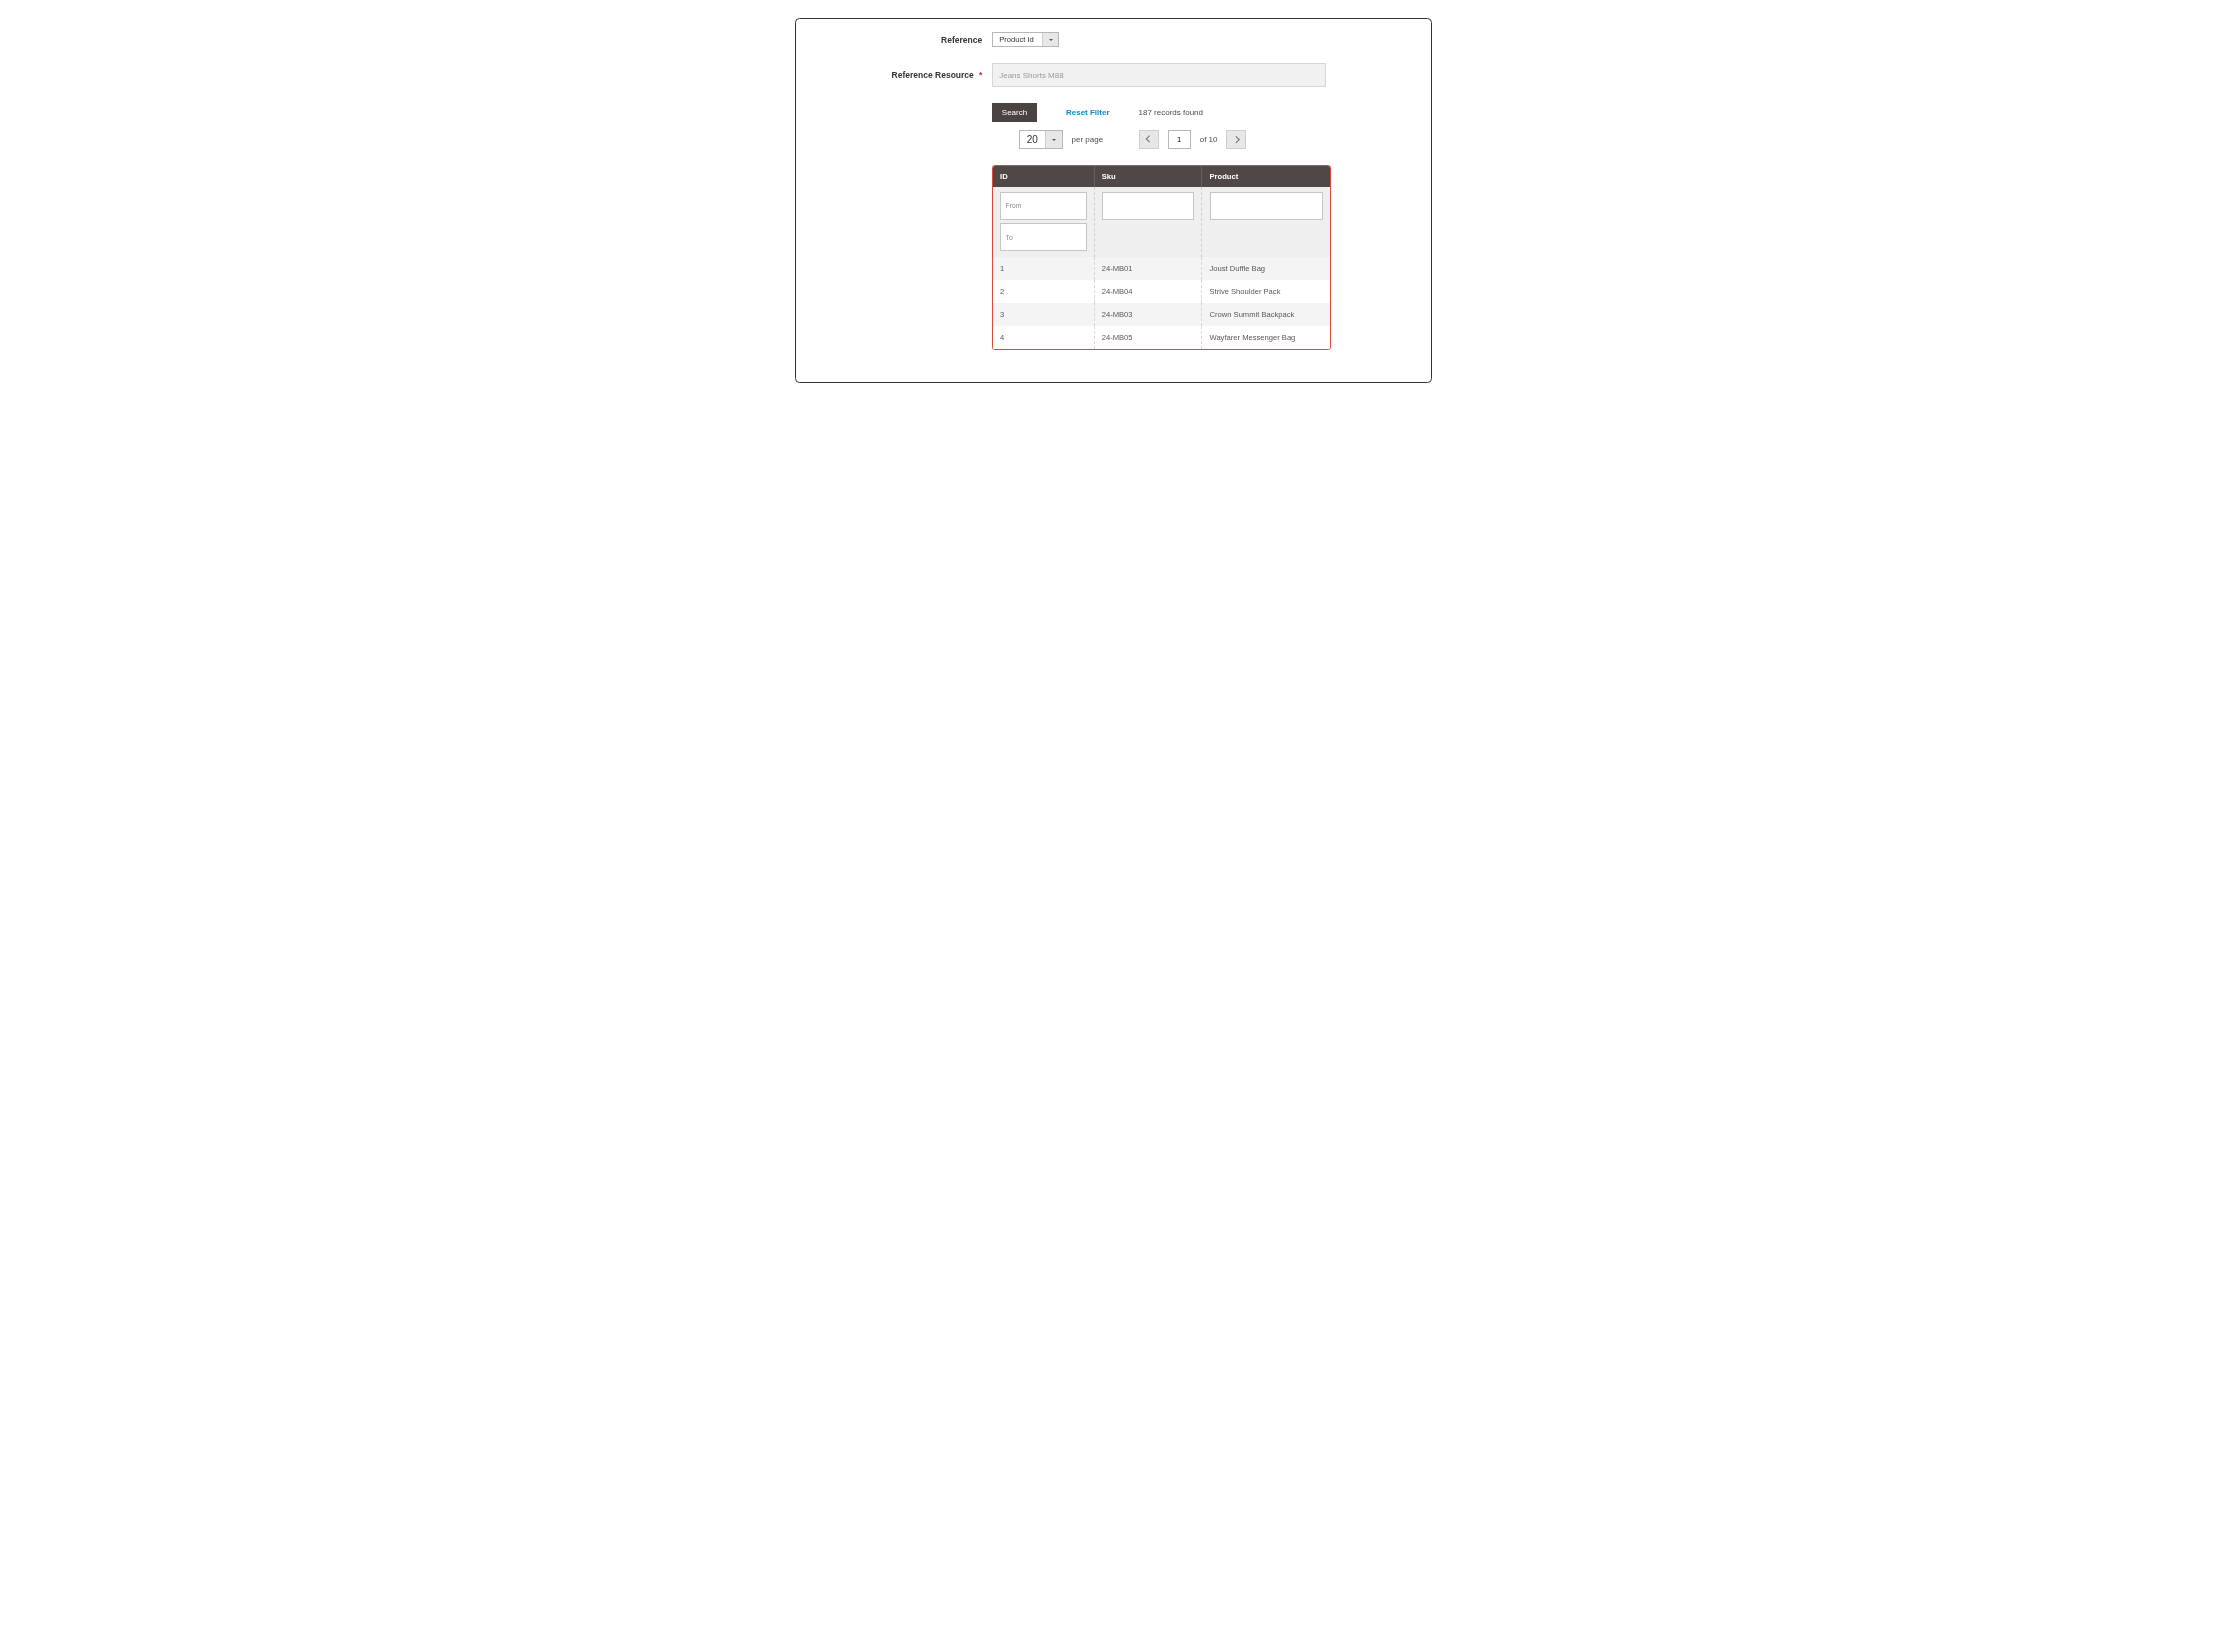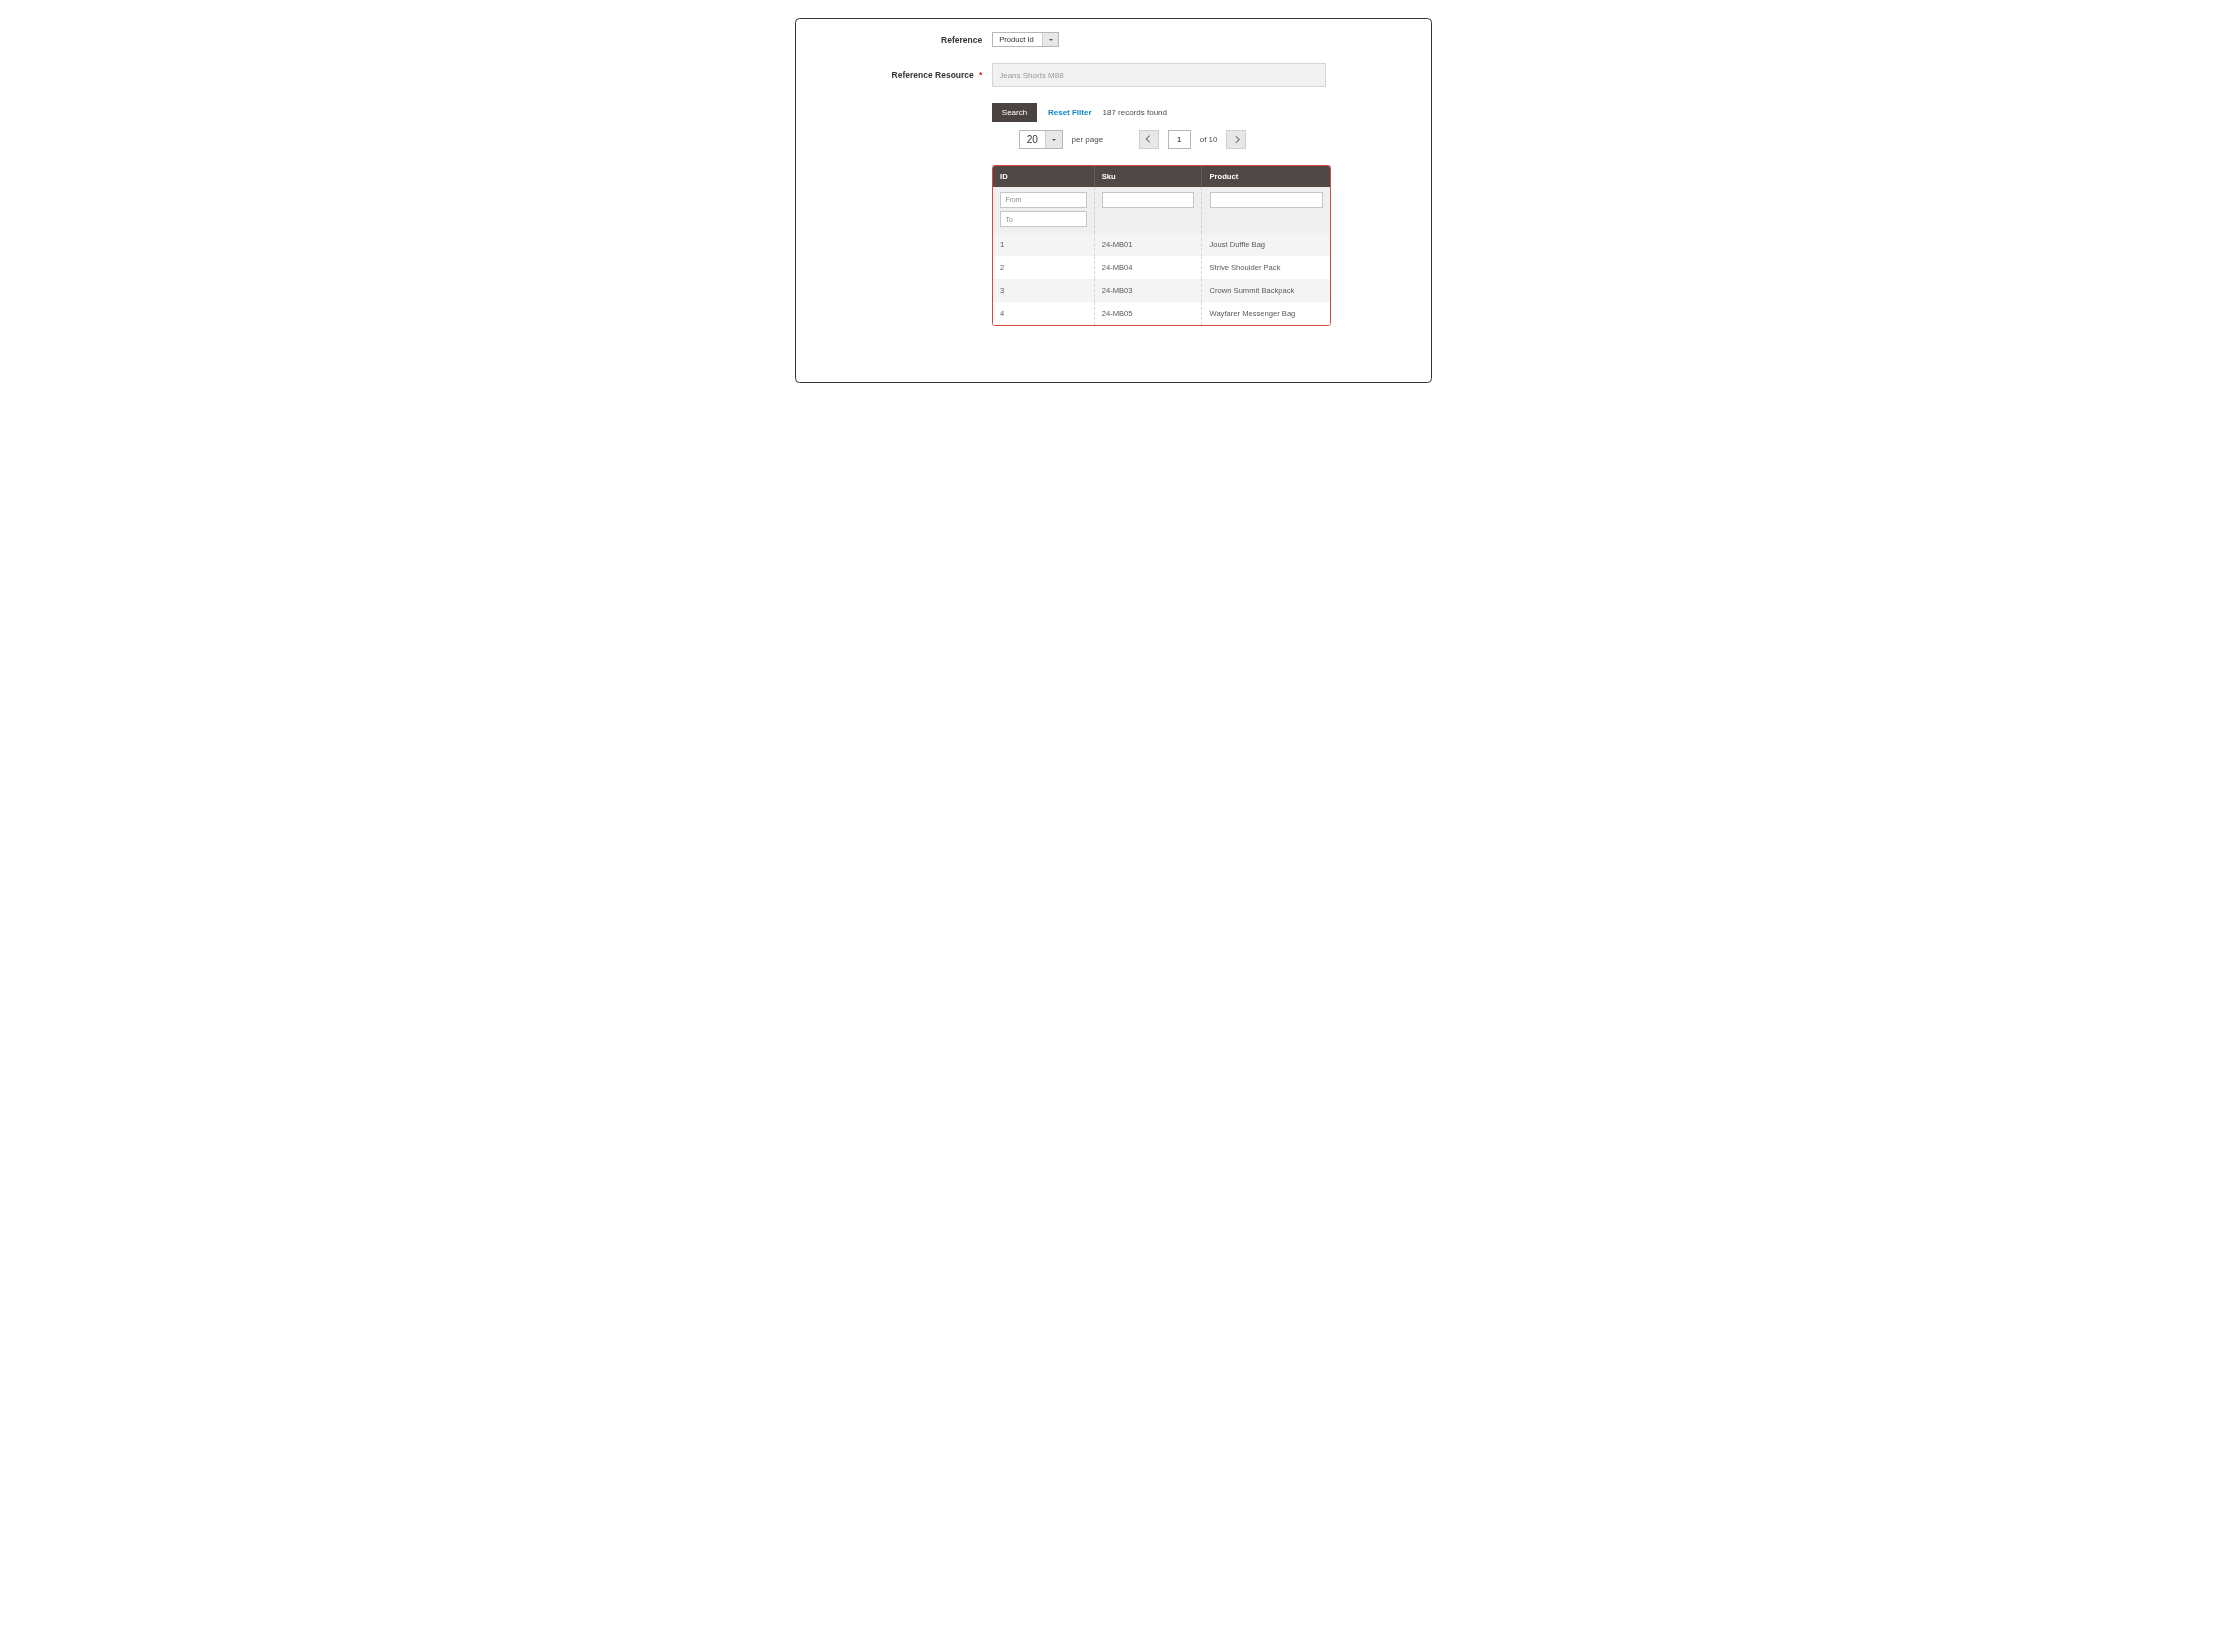--- a/index.html
+++ b/index.html
@@ -81,21 +81,21 @@
     font-size: 8px;
     display: flex;
     align-items: center;
   }
 
   
   .action-row {
     display: flex;
     align-items: center;
     margin-left: 187px;
-    gap: 11px;
+    gap: 29px;
     margin-bottom: 8px;
   }
   .btn-dark {
     background: #4a433f;
     color: #fff;
     padding: 4.9px 9.8px;
     font-size: 8px;
     border: none;
     cursor: pointer;
   }
@@ -191,21 +191,21 @@
   table.grid thead th:last-child { border-right: none; }
   table.grid tr.filter-row td {
     background: #efefef;
     padding: 4.5px 7.1px 5.3px 7.1px;
     border-right: 0.4px dashed #cfcfcf;
     vertical-align: top;
   }
   table.grid tr.filter-row td:last-child { border-right: none; }
   .filter-input {
     width: 100%;
-    height: 16px;
+    height: 28px;
     border: 0.4px solid #c6c6c6;
     background: #fff;
     padding: 0 4.5px;
     font-size: 6.7px;
     color: #666;
     margin-bottom: 3.6px;
   }
   .filter-input:last-child { margin-bottom: 0; }
   .filter-input::placeholder { color: #8a8a8a; }
   table.grid tbody tr.data-row td {

